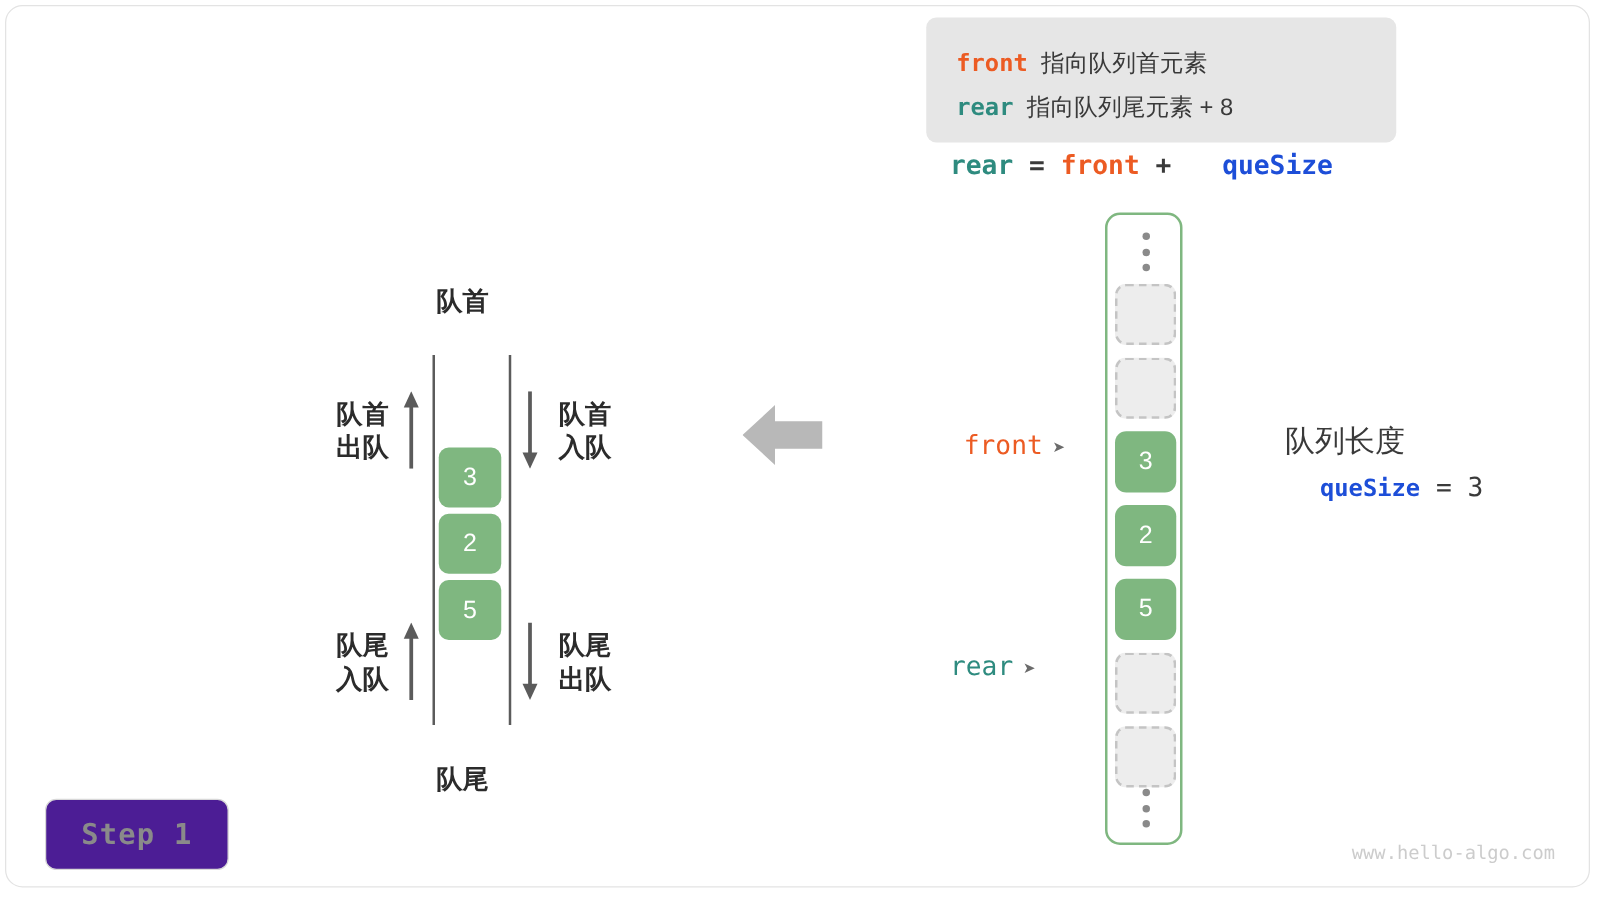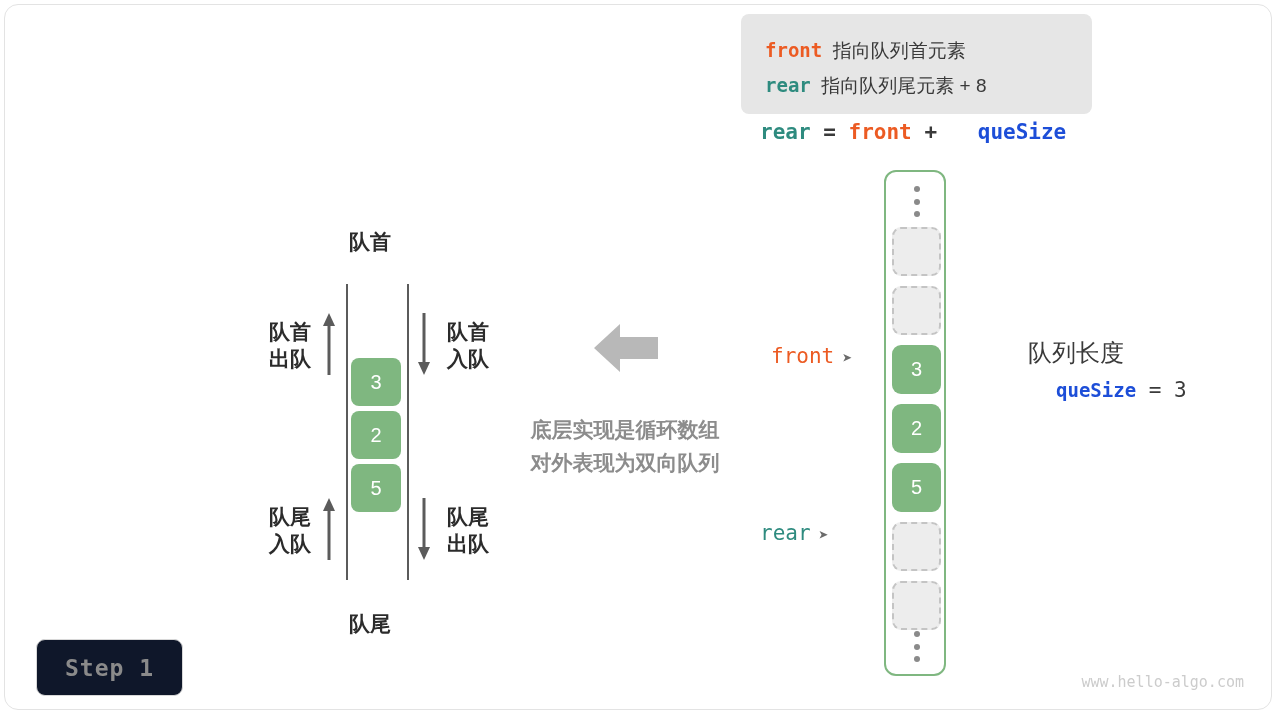--- a/index.html
+++ b/index.html
@@ -34,20 +34,21 @@
 
   
   .legend-box {
     position: absolute;
     left: 741px;
     top: 14px;
     width: 351px;
     height: 100px;
     background: #e6e6e6;
     border-radius: 8px;
+    padding-left: 25px;
   }
   .legend-line {
     position: absolute;
     left: 24px;
     white-space: nowrap;
     font-size: 19px;
   }
   .legend-line.l1 { top: 24px; }
   .legend-line.l2 { top: 59px; }
   .mono-b {
@@ -243,21 +244,21 @@
 
   
   .step-badge {
     position: absolute;
     left: 36px;
     top: 639px;
     width: 145px;
     height: 55px;
     border: 1px solid #d8d8d8;
     border-radius: 9px;
-    background: #0f172a;
+    background: #4c1d95;
     display: flex;
     align-items: center;
     justify-content: center;
     color: #8a8a8a;
     font-family: "DejaVu Sans Mono", "Liberation Mono", monospace;
     font-weight: bold;
     font-size: 23px;
     letter-spacing: 1px;
   }
 
@@ -318,24 +319,20 @@
   </svg>
 
   <div class="lcell c0">3</div>
   <div class="lcell c1">2</div>
   <div class="lcell c2">5</div>
 
   <svg class="big-arrow" viewBox="0 0 64 56">
     <polygon points="0,28 26,4 26,17 64,17 64,39 26,39 26,52" fill="#b8b8b8"></polygon>
   </svg>
 
-  <div class="center-note">
-    <span>底层实现是循环数组</span><br>
-    <span>对外表现为双向队列</span>
-  </div>
 
   <div class="array-box">
     <div class="dots top">
         <i></i>
         <i></i>
         <i></i>
       </div>
     <div class="acell empty" style="top:55px;"></div>
     <div class="acell empty" style="top:114px;"></div>
     <div class="acell filled" style="top:173px;">3</div>

